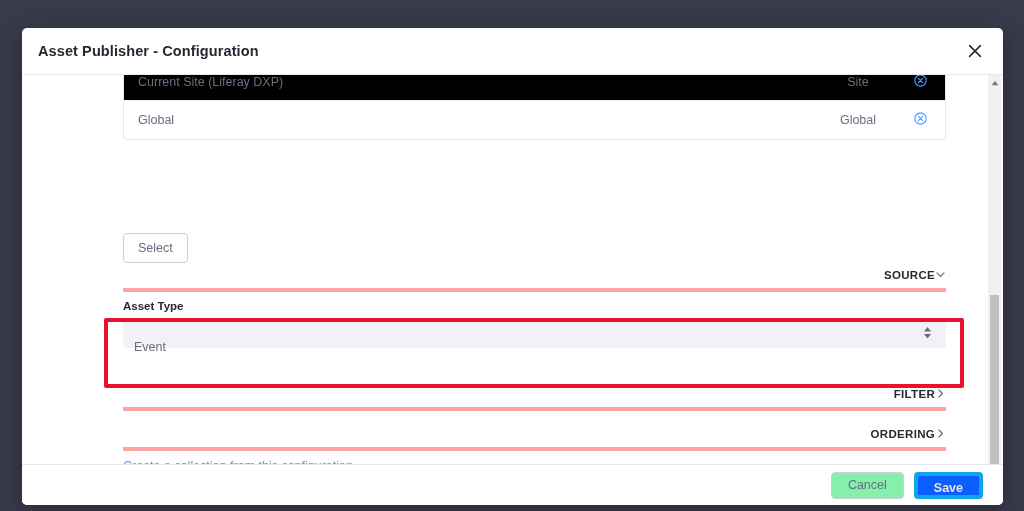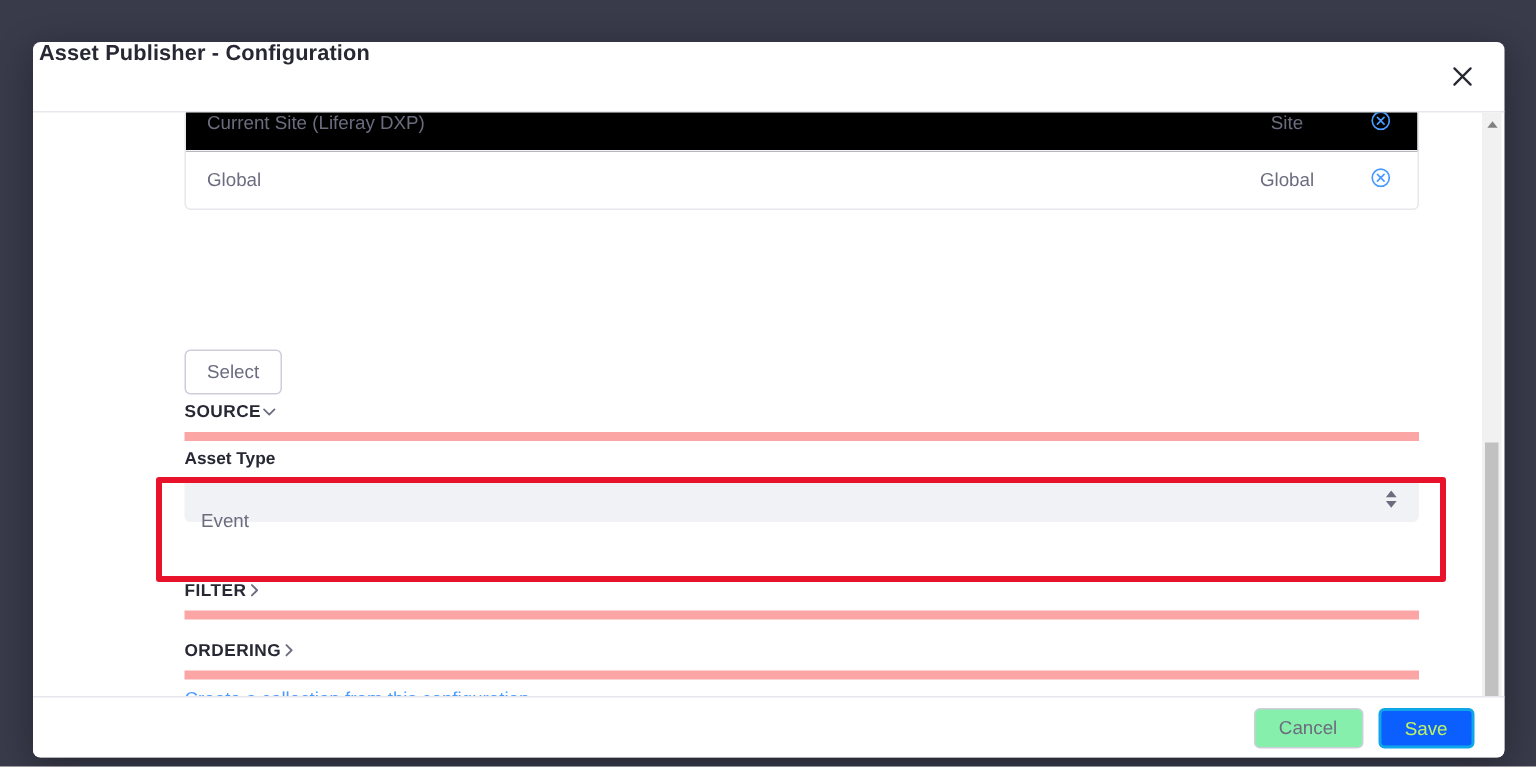--- a/index.html
+++ b/index.html
@@ -29,22 +29,22 @@
     flex-direction: column;
     overflow: hidden;
   }
 
   
   .modal-header {
     height: 47px;
     min-height: 47px;
     border-bottom: 1px solid #e7e7ed;
     display: flex;
-    align-items: flex-start;
-    padding: 0 16px 0 4px;
+    align-items: center;
+    padding: 0 16px 0 16px;
     box-sizing: border-box;
     position: relative;
   }
   .modal-title {
     font-size: 14.5px;
     font-weight: bold;
     color: #272833;
     letter-spacing: 0.1px;
   }
   .close-btn {
@@ -144,23 +144,23 @@
   
   .section {
     position: absolute;
     left: 101px;
     width: 823px;
     box-sizing: border-box;
   }
   .section-head {
     display: flex;
     align-items: center;
-    justify-content: flex-start;
+    justify-content: flex-end;
     height: 27px;
-    border-bottom: 6px solid #fca5a5;
+    border-bottom: 4px solid #fca5a5;
     cursor: pointer;
   }
   .section-label {
     font-size: 11.5px;
     font-weight: bold;
     color: #272833;
     letter-spacing: 0.3px;
   }
   .section-chevron {
     color: #6b6c7e;
@@ -289,23 +289,23 @@
     cursor: pointer;
     line-height: 25px;
   }
   .btn-secondary {
     background: #86efac;
     border: 1px solid #cdced9;
     color: #6b6c7e;
   }
   .btn-primary {
     background: #0b5fff;
-    border: 2px solid #0ea5e9;
-    color: #bef264;
-    font-weight: normal;
+    border: 4px solid #0ea5e9;
+    color: #e5e5e5;
+    font-weight: bold;
   }
 </style>
 </head>
 <body>
 
 <div class="modal">
 
   <div class="modal-header">
     <div class="modal-title">Asset Publisher - Configuration</div>
     <button class="close-btn">

